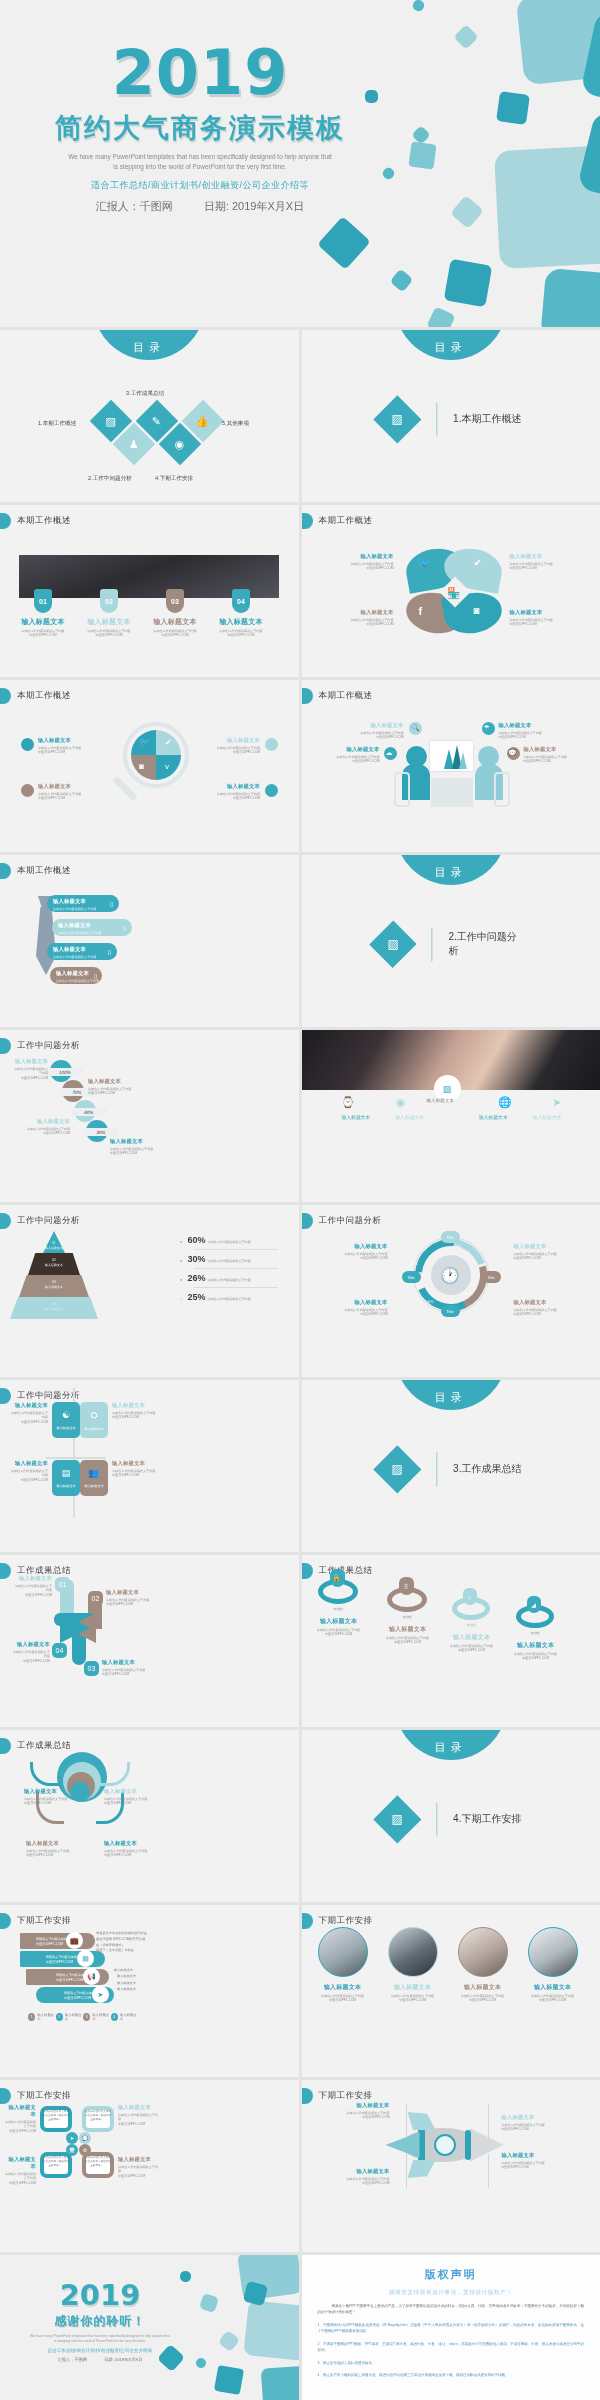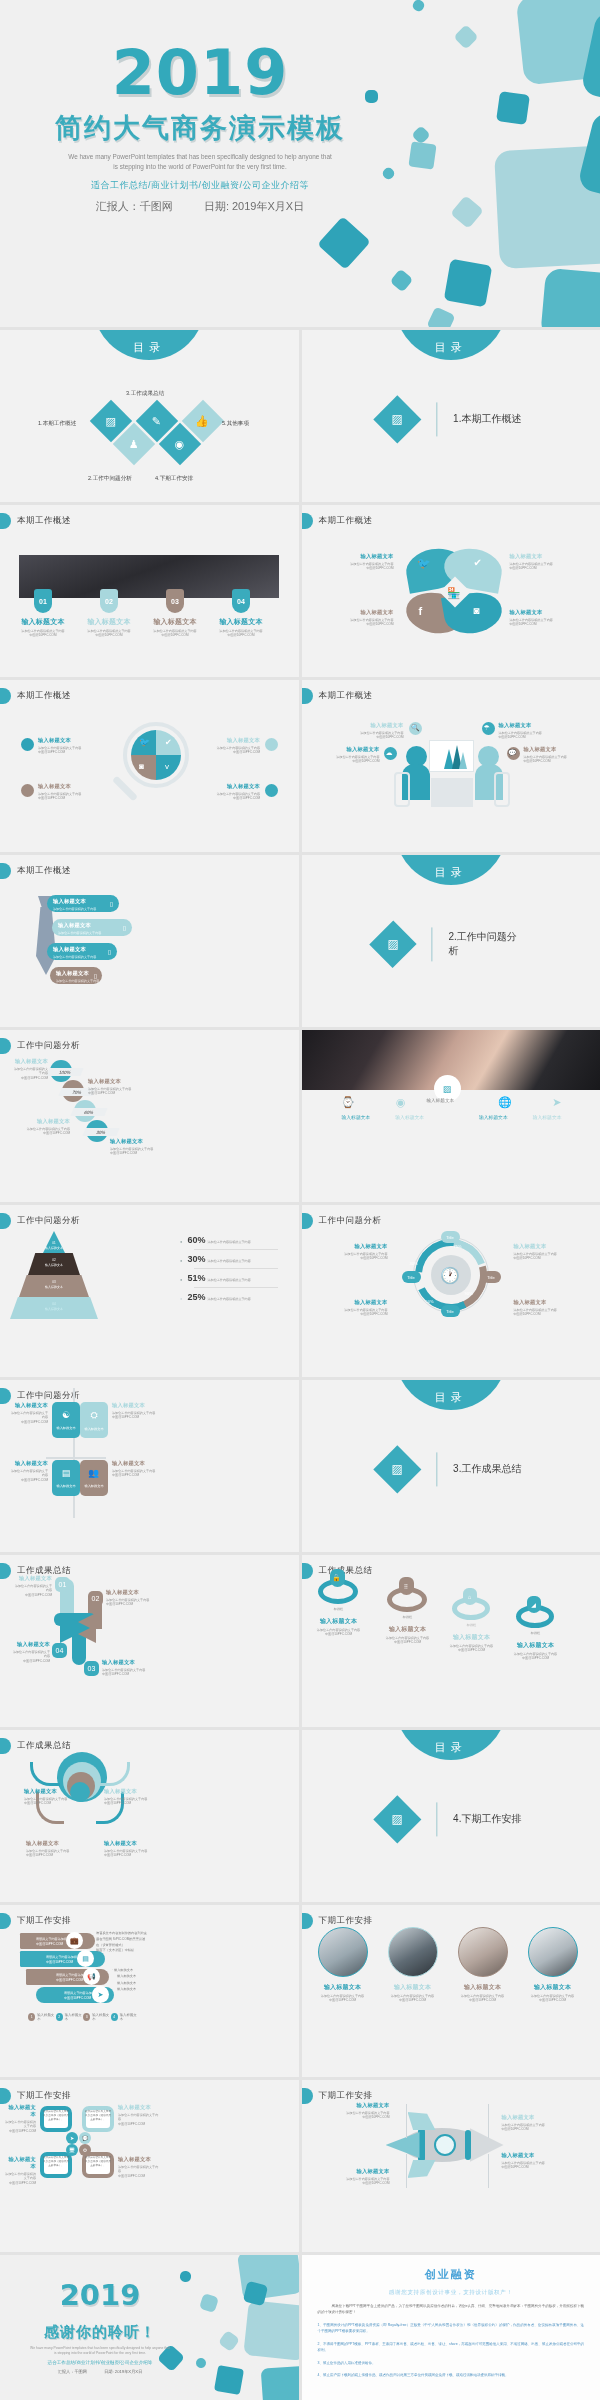--- a/index.html
+++ b/index.html
@@ -74,21 +74,21 @@
   .shield { position:absolute; width:18px; height:24px; border-radius:3px 3px 9px 9px; display:flex; align-items:center; justify-content:center; color:#fff; font-size:7px; font-weight:bold; }
 
   .circ { position:absolute; border-radius:50%; }
   .ring { position:absolute; border-radius:50%; border-style:solid; }
   .pill { position:absolute; border-radius:20px; }
   .rrect { position:absolute; border-radius:5px; }
 
   
   .thanks { position:relative; width:298.5px; height:148px; background:#f0f0f0; overflow:hidden; flex:none; }
   .thanks .yr2 { font-size:29px; font-weight:bold; color:#3aabbd; text-shadow:1px 2px 0 rgba(120,150,155,.3); font-family:"DejaVu Sans",sans-serif; line-height:1; }
-  .thanks .cn2 { font-size:15px; font-weight:bold; color:#3aabbd; text-shadow:1px 1px 0 rgba(120,150,155,.3); margin-top:13px; letter-spacing:1px; }
+  .thanks .cn2 { font-size:12px; font-weight:bold; color:#3aabbd; text-shadow:1px 1px 0 rgba(120,150,155,.3); margin-top:3px; letter-spacing:1px; }
   .thanks .en2 { font-size:3.4px; color:#9a9a9a; line-height:1.5; margin-top:4px; padding:0 22px; }
   .thanks .s2 { font-size:4.6px; color:#3aabbd; margin-top:4px; }
   .thanks .m2 { font-size:4.2px; color:#6e6e6e; margin-top:4px; }
   .thanks .m2 span { margin:0 8px; }
 
   
   .copy { position:relative; width:298.5px; height:148px; background:#fdfdfd; overflow:hidden; flex:none; padding:12px 16px; }
   .copy h2 { font-size:11px; color:#4aa3d8; text-align:center; font-weight:bold; letter-spacing:2px; }
   .copy .sub { font-size:5.6px; color:#9ad0ea; text-align:center; margin-top:7px; letter-spacing:.6px; }
   .copy p { font-size:3.5px; color:#6d6d6d; line-height:1.85; margin-top:6px; text-align:justify; }
@@ -482,21 +482,21 @@
           </div>
           <div style="height:1px;background:#dcdcdc;margin:2px 10px 2px 14px"></div>
           <div style="display:flex;align-items:baseline;padding:2px 0">
             <span style="font-size:4px;color:#9aa;margin-right:5px">●</span>
             <span style="font-size:9px;font-weight:bold;color:#3b3b3b">30%</span>
             <span class="t-b" style="margin-left:2px">添加您工作内容说明的文字内容</span>
           </div>
           <div style="height:1px;background:#dcdcdc;margin:2px 10px 2px 14px"></div>
           <div style="display:flex;align-items:baseline;padding:2px 0">
             <span style="font-size:4px;color:#9aa;margin-right:5px">●</span>
-            <span style="font-size:9px;font-weight:bold;color:#3b3b3b">51%</span>
+            <span style="font-size:9px;font-weight:bold;color:#3b3b3b">26%</span>
             <span class="t-b" style="margin-left:2px">添加您工作内容说明的文字内容</span>
           </div>
           <div style="height:1px;background:#dcdcdc;margin:2px 10px 2px 14px"></div>
           <div style="display:flex;align-items:baseline;padding:2px 0">
             <span style="font-size:4px;color:#cfd8dc;margin-right:5px">●</span>
             <span style="font-size:9px;font-weight:bold;color:#3b3b3b">25%</span>
             <span class="t-b" style="margin-left:2px">添加您工作内容说明的文字内容</span>
           </div>
         </div>
       </div>
@@ -948,21 +948,21 @@
           <div class="en2" style="margin-top:0">is stepping into the world of PowerPoint for the very first time.</div>
           <div class="s2">适合工作总结/商业计划书/创业融资/公司企业介绍等</div>
           <div class="m2">
             <span>汇报人：千图网</span>
             <span>日期: 2019年X月X日</span>
           </div>
         </div>
       </div>
 
       <div class="copy">
-        <h2>创业融资</h2>
+        <h2>版权声明</h2>
         <div class="sub">感谢您支持原创设计事业，支持设计版权产！</div>
         <p style="text-indent:14px">感谢您下载PPT千图网平台上提供的产品，为了您和千图网以及原创作者的利益，请您в认真、仔细、完整地阅读并理解本：千图网所分享的版权，并依据授权下载的的十项设计贵职保密！</p>
         <p class="blue">1、千图网所设计的PPT模板及免费资源（即 Royalty-free）正版受《中华人民共和国著作权法》和《世界版权公约》的保护，作品的所有者、您仅拥有该项千图网所有、这个千图网的PPT模板要权使用权。</p>
         <p class="blue">2、不得将千图网的PPT模板、PPT素材、主素用于再出售、或者出租、出售、转让、share，亦或超出许可范围给他人使用、不通过网络、出售、禁止发放公或者在公司中的权利。</p>
         <p class="blue">3、禁止您作品的人用标准提供给你。</p>
         <p class="blue">4、禁止用户用下载到的或上传播作品、或者作品归以此第三方单位付费或同意免费下载、或通过转帐电话提供系统中转载。</p>
       </div>
     </div>
 
   </div>

